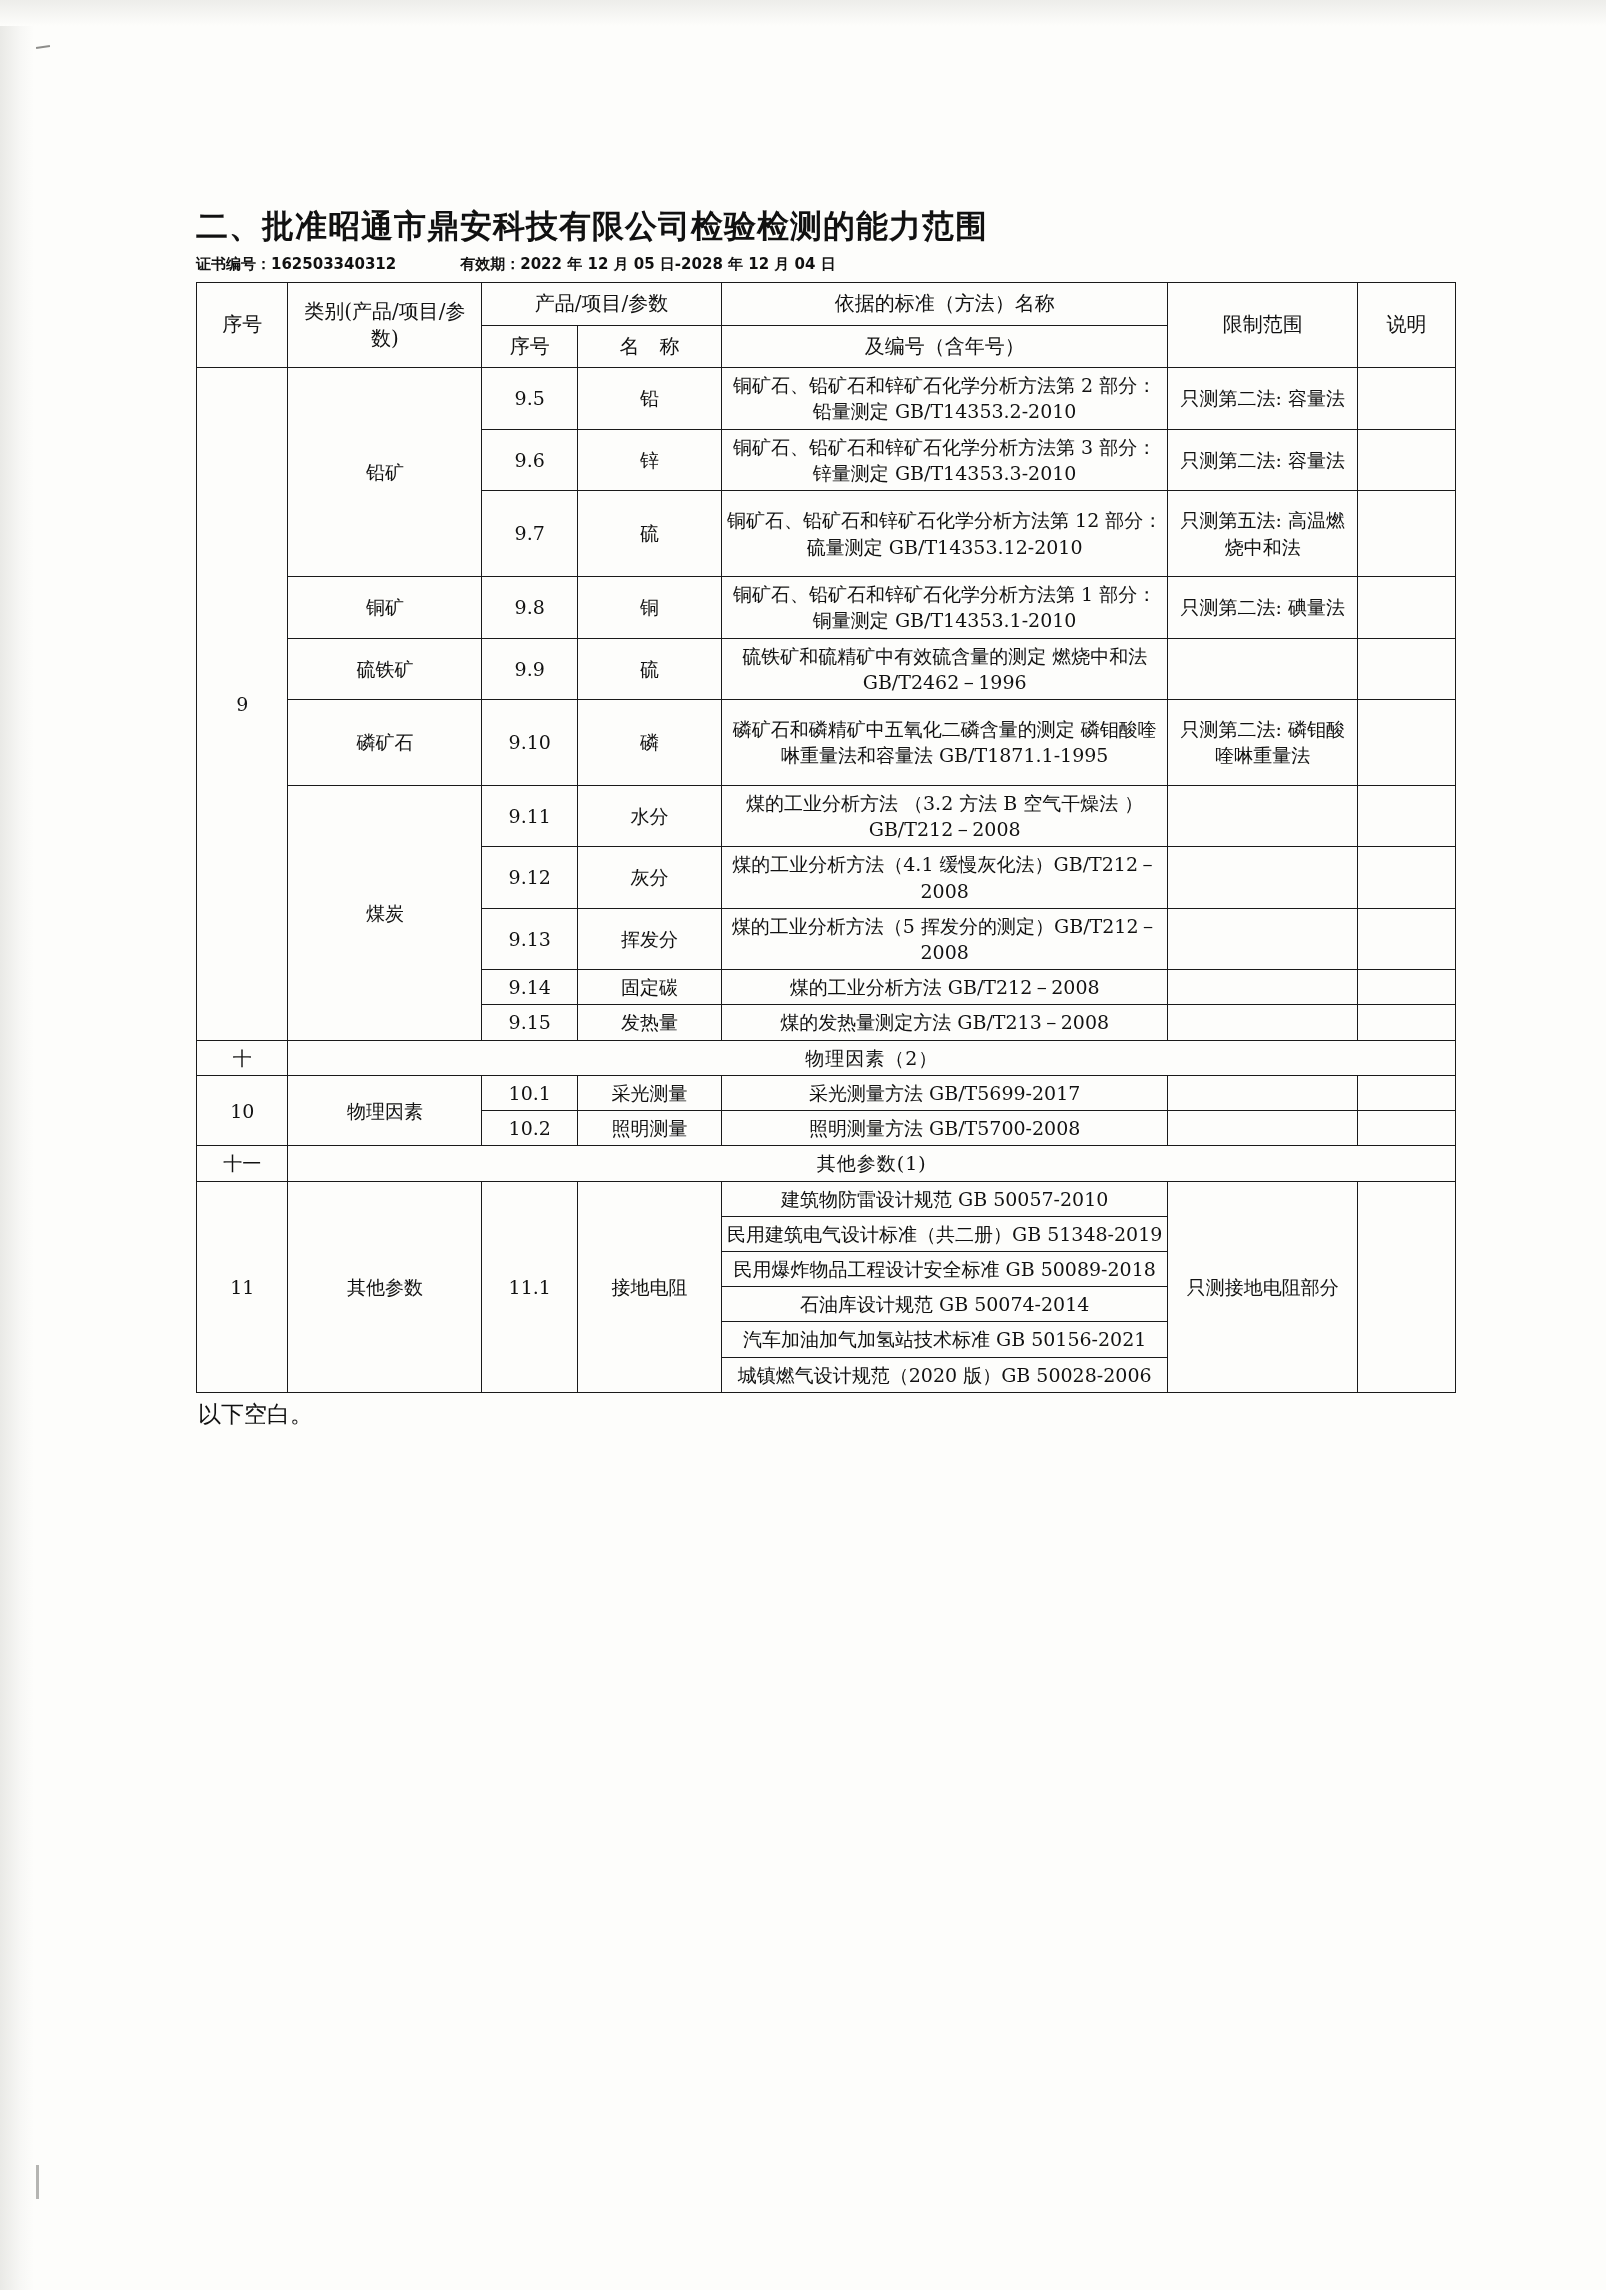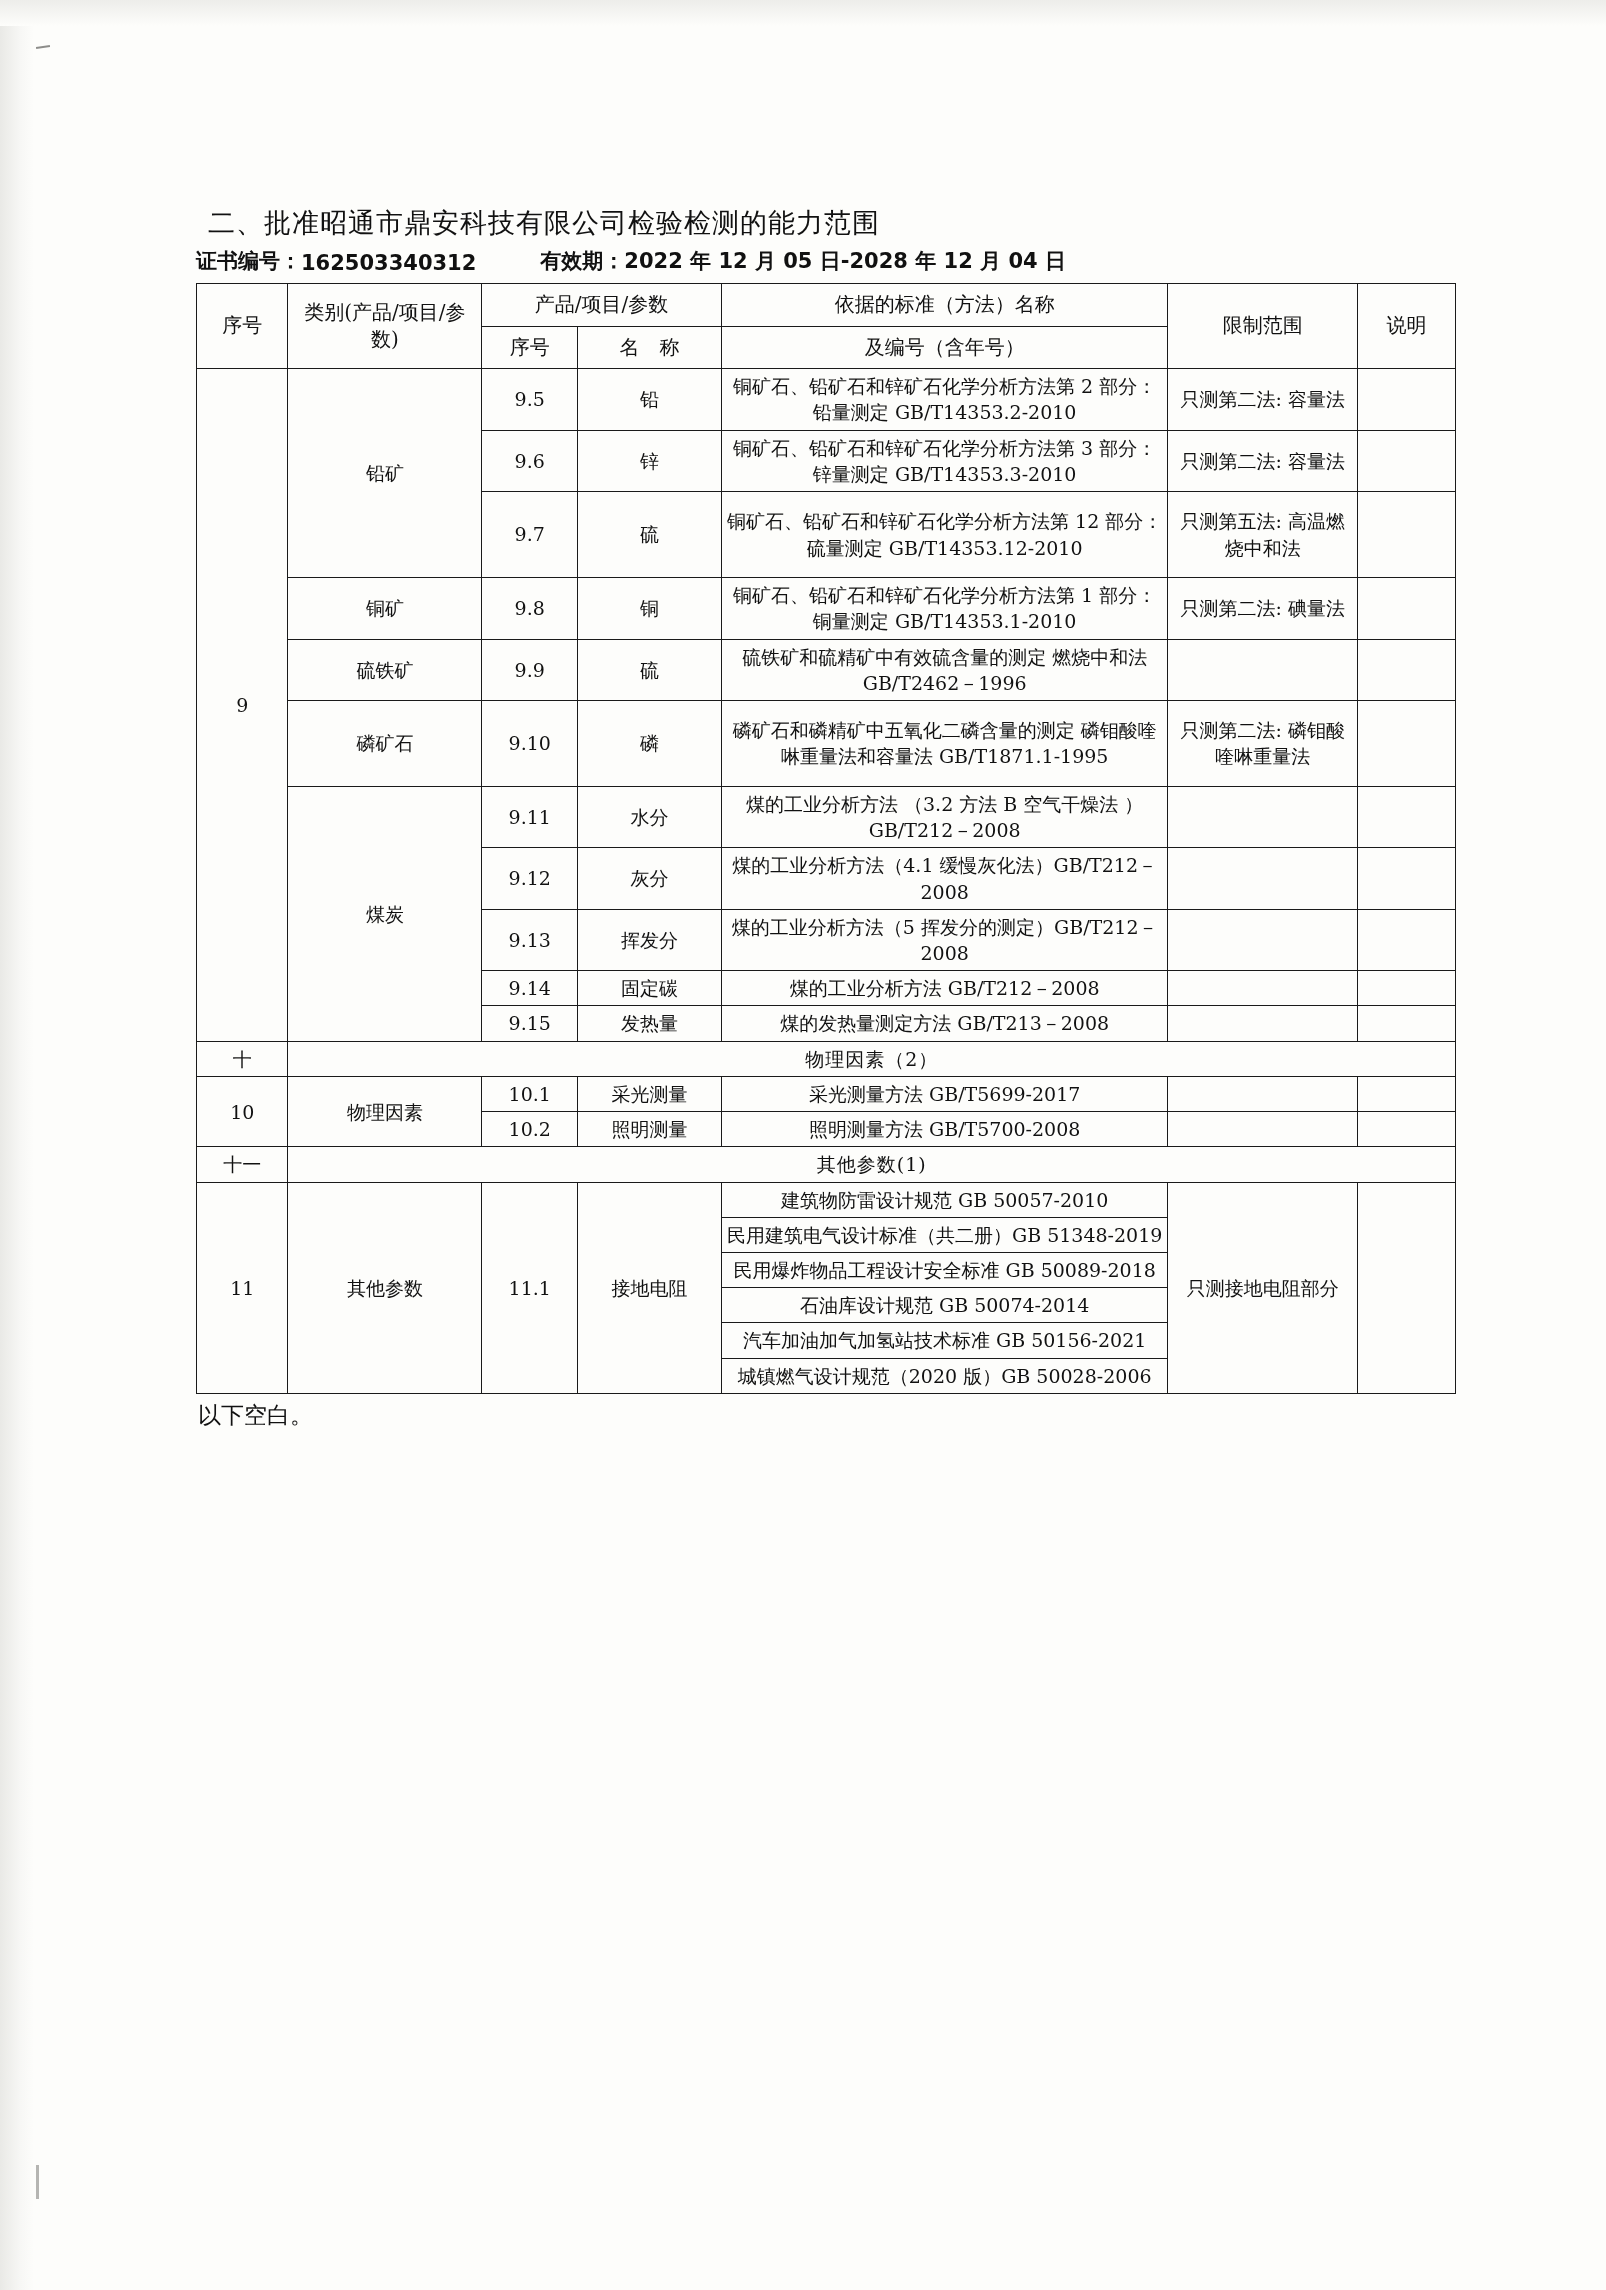--- a/index.html
+++ b/index.html
@@ -49,30 +49,30 @@
   }
 
   .content {
     position: absolute;
     left: 196px;
     top: 205px;
     width: 1260px;
   }
 
   h1.doc-title {
-    font-size: 27px;
-    font-weight: normal;
-    margin: 0 0 6px 12px;
+    font-size: 32px;
+    font-weight: bold;
+    margin: 0 0 6px 0;
     letter-spacing: 1px;
     font-family: "DejaVu Sans", "Liberation Sans", sans-serif;
   }
   .meta-row {
     display: flex;
-    align-items: flex-end;
-    font-size: 21px;
+    align-items: flex-start;
+    font-size: 15px;
     font-weight: bold;
     margin-bottom: 3px;
     font-family: "DejaVu Sans", "Liberation Sans", sans-serif;
   }
   .meta-left { white-space: nowrap; }
   .meta-right { margin-left: auto; white-space: nowrap; }
   .meta-mid { margin-left: 64px; white-space: nowrap; }
 
   table.cap-table {
     border-collapse: collapse;

